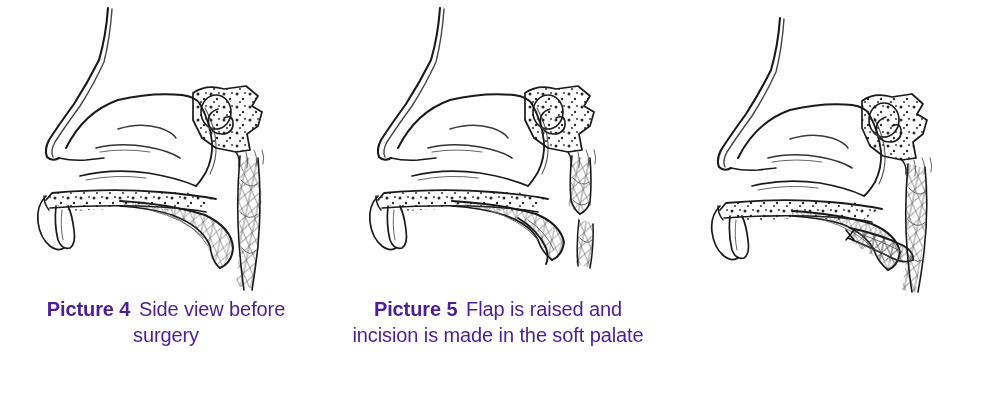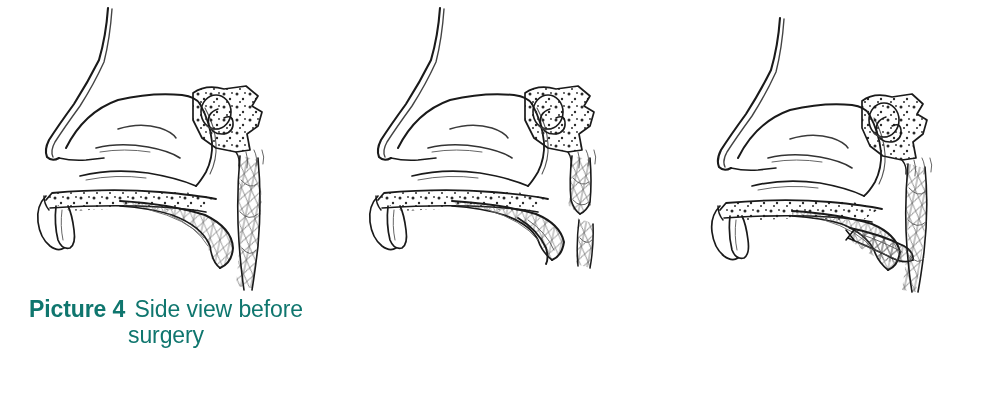--- a/index.html
+++ b/index.html
@@ -33,23 +33,23 @@
     width: 332px;
     height: 296px;
     position: relative;
   }
   .illustration svg {
     display: block;
   }
   .caption {
     width: 300px;
     text-align: center;
-    font-size: 23px;
+    font-size: 20px;
     line-height: 26px;
-    color: #0f766e;
+    color: #4c1d95;
     letter-spacing: -0.1px;
   }
   .caption .lead {
     font-weight: bold;
   }
   .caption .lead::after {
     content: " ";
     letter-spacing: 3px;
   }
 </style>
@@ -245,20 +245,23 @@
             <rect x="240" y="214" width="30" height="60" fill="url(#muscle2)" opacity="0.85"></rect>
           </g>
           <path d="M247 220 Q244 244 246 266" stroke-width="1.5"></path>
           <path d="M261 224 Q262 246 258 268" stroke-width="1.5"></path>
           <path d="M248 238 Q255 246 260 240" stroke-width="0.9" stroke="#555"></path>
 
           <path d="M246 152 Q249 160 247 168 M254 150 Q258 158 256 166 M262 150 Q265 157 263 164" stroke-width="0.9" stroke="#555"></path>
         </g>
       </svg>
     </div>
+    <div class="caption">
+      <span class="lead">Picture 5</span><span>Flap is raised and incision is made in the soft palate</span>
+    </div>
   </div>
 
   <div class="panel">
     <div class="illustration">
       <svg width="332" height="296" viewBox="0 0 332 296" xmlns="http://www.w3.org/2000/svg">
         <defs>
           <pattern id="bonedots3" width="13" height="13" patternUnits="userSpaceOnUse">
             <circle cx="3" cy="3" r="1.5" fill="#2a2a2a"></circle>
             <circle cx="9" cy="8" r="1.2" fill="#2a2a2a"></circle>
             <circle cx="6" cy="11" r="1" fill="#2a2a2a"></circle>

